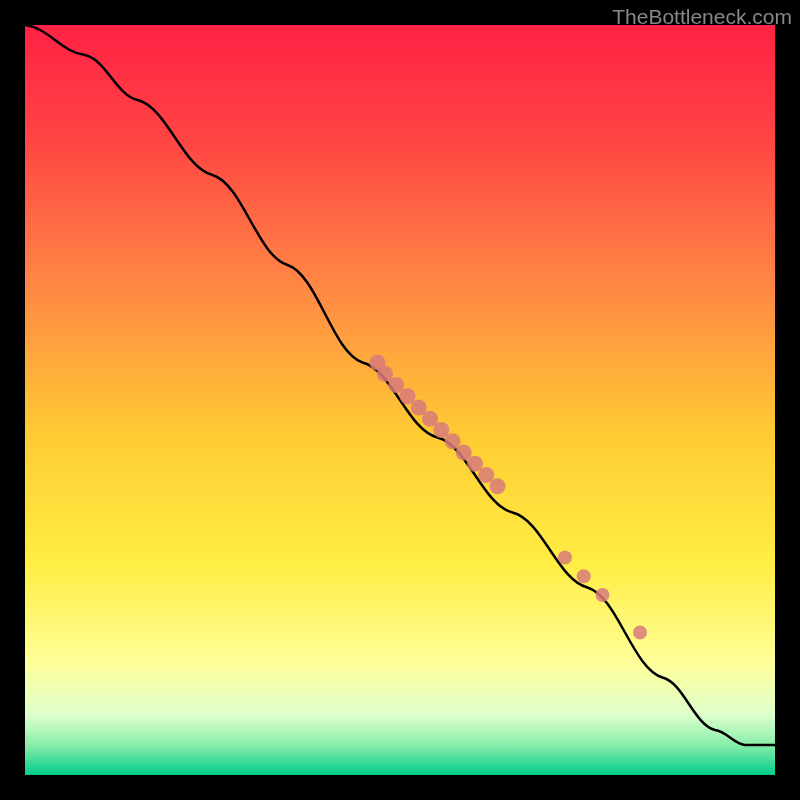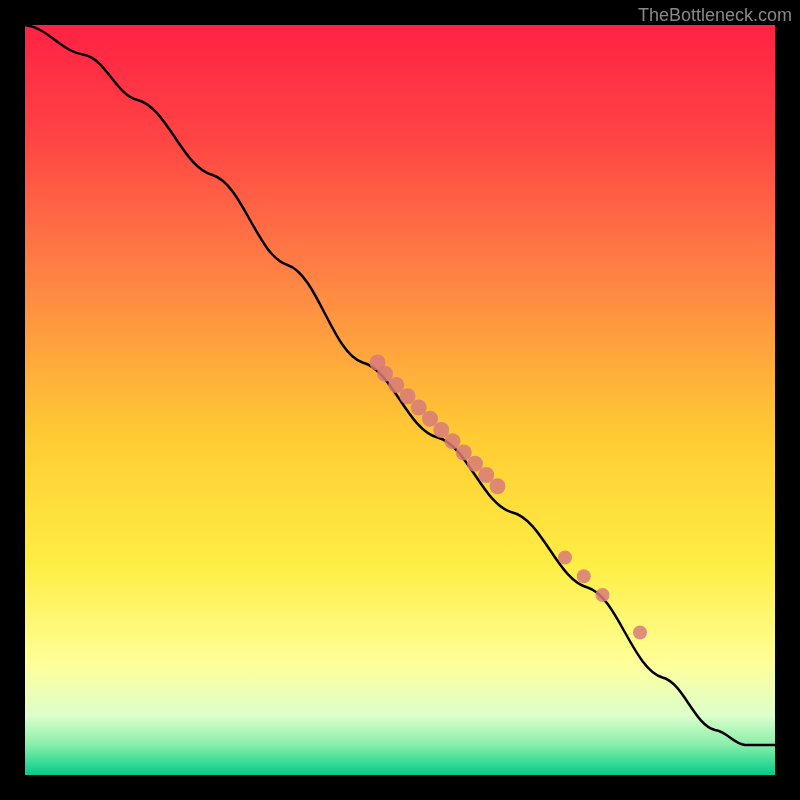--- a/index.html
+++ b/index.html
@@ -12,21 +12,21 @@
       height: 800px;
       background: #000;
       position: relative;
       font-family: Arial, sans-serif;
     }
     .watermark {
       position: absolute;
       top: 5px;
       right: 8px;
       color: #888;
-      font-size: 18px;
+      font-size: 21px;
       z-index: 10;
     }
     .chart-area {
       position: absolute;
       top: 25px;
       left: 25px;
       width: 750px;
       height: 750px;
     }
     .gradient-bg {

